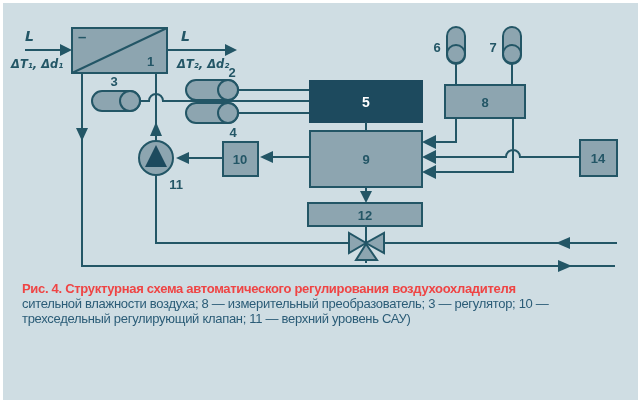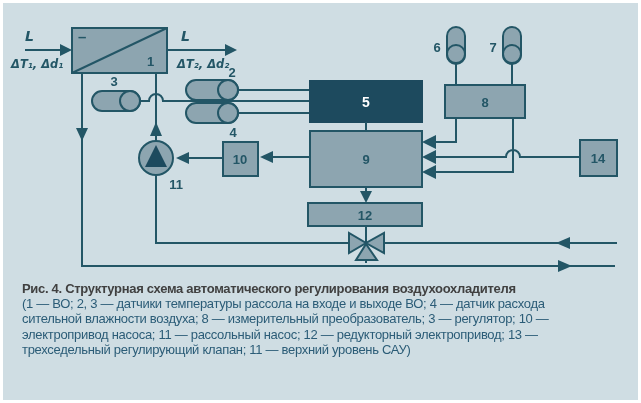--- a/index.html
+++ b/index.html
@@ -21,21 +21,21 @@
   .blk-dark{fill:#1d4a5e;stroke:#1d4a5e;stroke-width:2;}
   .ah{fill:#235666;stroke:none;}
   .num{font-family:"Liberation Sans", sans-serif;font-weight:bold;font-size:13px;fill:#235666;}
   .num-w{font-family:"Liberation Sans", sans-serif;font-weight:bold;font-size:14px;fill:#ffffff;}
   .flow{font-family:"DejaVu Sans","Liberation Sans", sans-serif;font-weight:bold;font-style:italic;font-size:14px;fill:#235666;}
   .delta{font-family:"DejaVu Sans","Liberation Sans", sans-serif;font-weight:bold;font-style:italic;font-size:11.5px;fill:#235666;}
   .caption{
     position:absolute;left:22px;top:281px;width:608px;
     font-size:13px;line-height:15.2px;color:#2b5c77;letter-spacing:-0.3px;
   }
-  .caption .title{font-weight:bold;color:#404040;white-space:nowrap;}
+  .caption .title{font-weight:bold;color:#ef4444;white-space:nowrap;}
   .caption .cl{white-space:nowrap;}
 </style>
 </head>
 <body>
 
 <div class="panel"></div>
 
 <svg width="641" height="278" viewBox="0 0 641 278">
 
   <g>
@@ -178,17 +178,15 @@
 
   <g>
     <line class="wire" x1="384" y1="243" x2="617" y2="243"></line>
     <polygon class="ah" points="556,243 570,237 570,249"></polygon>
   </g>
 
 </svg>
 
 <div class="caption">
   <div class="title">Рис. 4. Структурная схема автоматического регулирования воздухоохладителя</div>
-  <div class="cl">(1 — ВО; 2, 3 — датчики температуры рассола на входе и выходе ВО; 4 — датчик расхода</div>
   <div class="cl">сительной влажности воздуха; 8 — измерительный преобразователь; 3 — регулятор; 10 —</div>
-  <div class="cl">электропривод насоса; 11 — рассольный насос; 12 — редукторный электропривод; 13 —</div>
   <div class="cl">трехседельный регулирующий клапан; 11 — верхний уровень САУ)</div>
 </div>
 
 </body></html>

